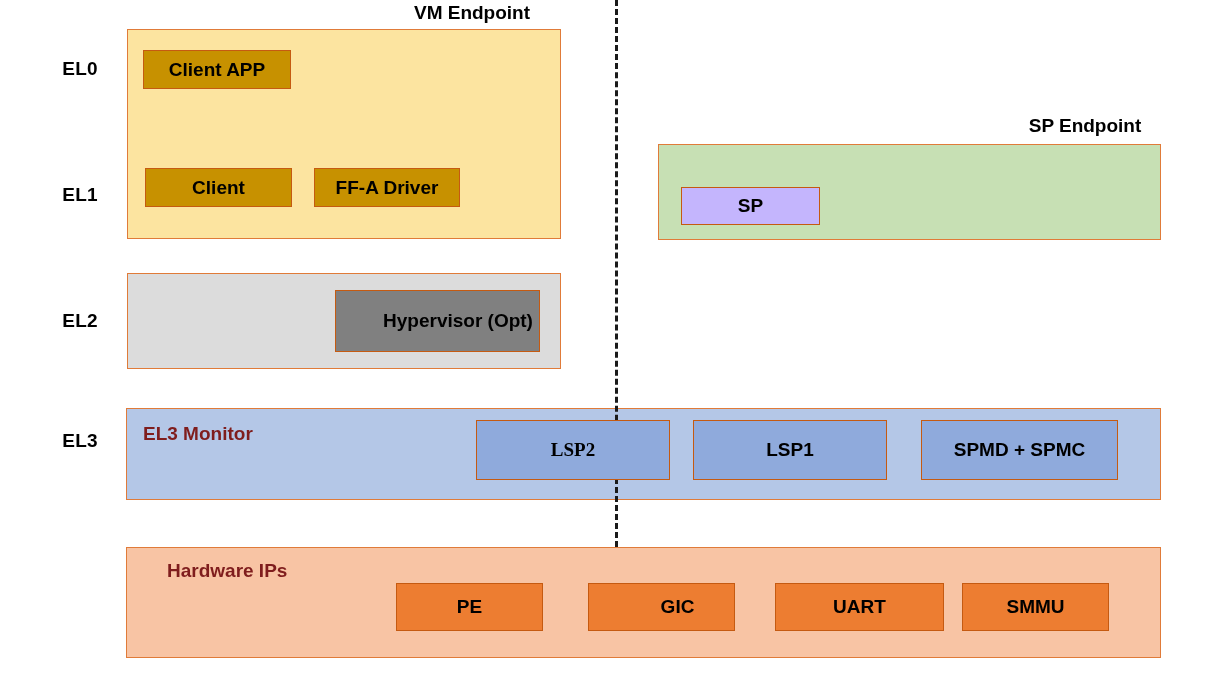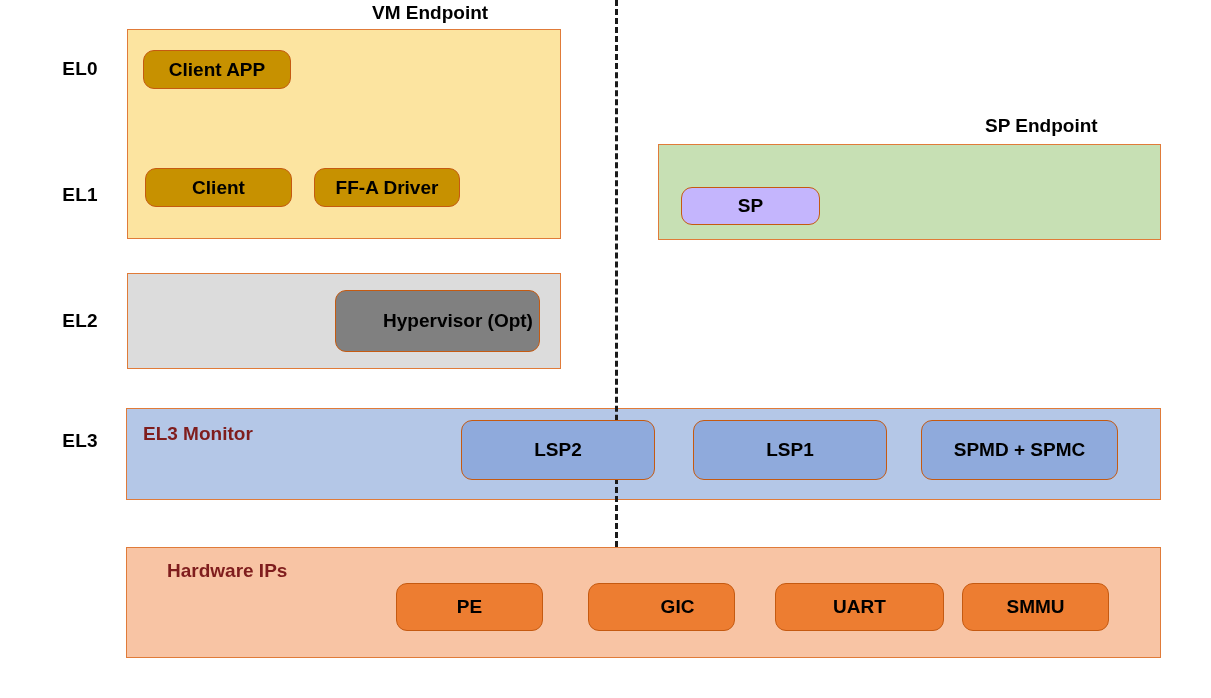--- a/index.html
+++ b/index.html
@@ -33,38 +33,39 @@
     align-items: center;
     justify-content: center;
   }
 
   
   .endpoint-title {
     font-weight: bold;
     font-size: 19px;
     color: #000000;
     white-space: nowrap;
+    text-align: center;
   }
 
   
   .region {
     border: 1px solid #e07b39;
   }
   .region-label {
     position: absolute;
     font-weight: bold;
     font-size: 19px;
     color: #7f1d1d;
     white-space: nowrap;
   }
 
   
   .chip {
     border: 1px solid #c55a11;
-    border-radius: 11px;
+    border-radius: 0;
     display: flex;
     align-items: center;
     justify-content: center;
     font-weight: bold;
     font-size: 19px;
     color: #000000;
     text-align: center;
     white-space: nowrap;
   }
 
@@ -106,21 +107,21 @@
       <div class="abs endpoint-title" style="left: 372px; top: 2px; width: 200px;">VM Endpoint</div>
       <div class="abs endpoint-title" style="left: 985px; top: 115px; width: 200px;">SP Endpoint</div>
     </div>
 
   <div id="chips">
       <div class="abs chip" style="left: 143px; top: 50px; width: 148px; height: 39px; background: rgb(199, 145, 0); border-color: rgb(197, 90, 17);">Client APP</div>
       <div class="abs chip" style="left: 145px; top: 168px; width: 147px; height: 39px; background: rgb(199, 145, 0); border-color: rgb(197, 90, 17);">Client</div>
       <div class="abs chip" style="left: 314px; top: 168px; width: 146px; height: 39px; background: rgb(199, 145, 0); border-color: rgb(197, 90, 17);">FF-A Driver</div>
       <div class="abs chip" style="left: 681px; top: 187px; width: 139px; height: 38px; background: #c4b5fd; border-color: rgb(197, 90, 17);">SP</div>
       <div class="abs chip" style="left: 335px; top: 290px; width: 205px; height: 62px; background: rgb(128, 128, 128); border-color: rgb(197, 90, 17); padding-left: 41px;">Hypervisor (Opt)</div>
-      <div class="abs chip" style="left: 461px; top: 420px; width: 194px; height: 60px; background: rgb(143, 170, 220); border-color: rgb(197, 90, 17);">LSP2</div>
+      <div class="abs chip" style="left: 476px; top: 420px; width: 194px; height: 60px; background: rgb(143, 170, 220); border-color: rgb(197, 90, 17); font-family: Liberation Serif, serif;">LSP2</div>
       <div class="abs chip" style="left: 693px; top: 420px; width: 194px; height: 60px; background: rgb(143, 170, 220); border-color: rgb(197, 90, 17);">LSP1</div>
       <div class="abs chip" style="left: 921px; top: 420px; width: 197px; height: 60px; background: rgb(143, 170, 220); border-color: rgb(197, 90, 17);">SPMD + SPMC</div>
       <div class="abs chip" style="left: 396px; top: 583px; width: 147px; height: 48px; background: rgb(237, 125, 49); border-color: rgb(197, 90, 17);">PE</div>
       <div class="abs chip" style="left: 588px; top: 583px; width: 147px; height: 48px; background: rgb(237, 125, 49); border-color: rgb(197, 90, 17); padding-left: 32px;">GIC</div>
       <div class="abs chip" style="left: 775px; top: 583px; width: 169px; height: 48px; background: rgb(237, 125, 49); border-color: rgb(197, 90, 17);">UART</div>
       <div class="abs chip" style="left: 962px; top: 583px; width: 147px; height: 48px; background: rgb(237, 125, 49); border-color: rgb(197, 90, 17);">SMMU</div>
     </div>
 
 </div>
 

